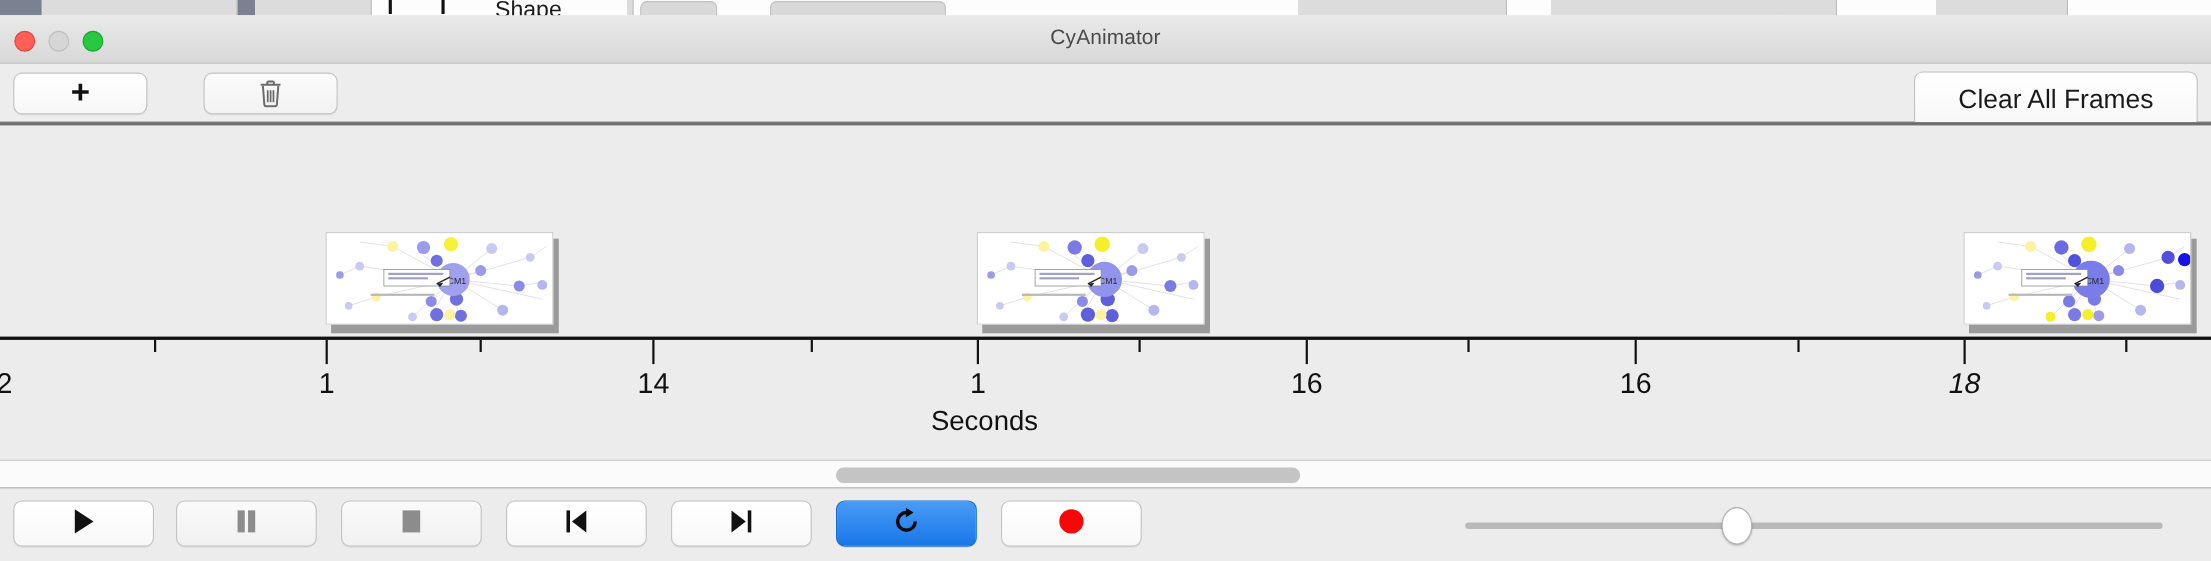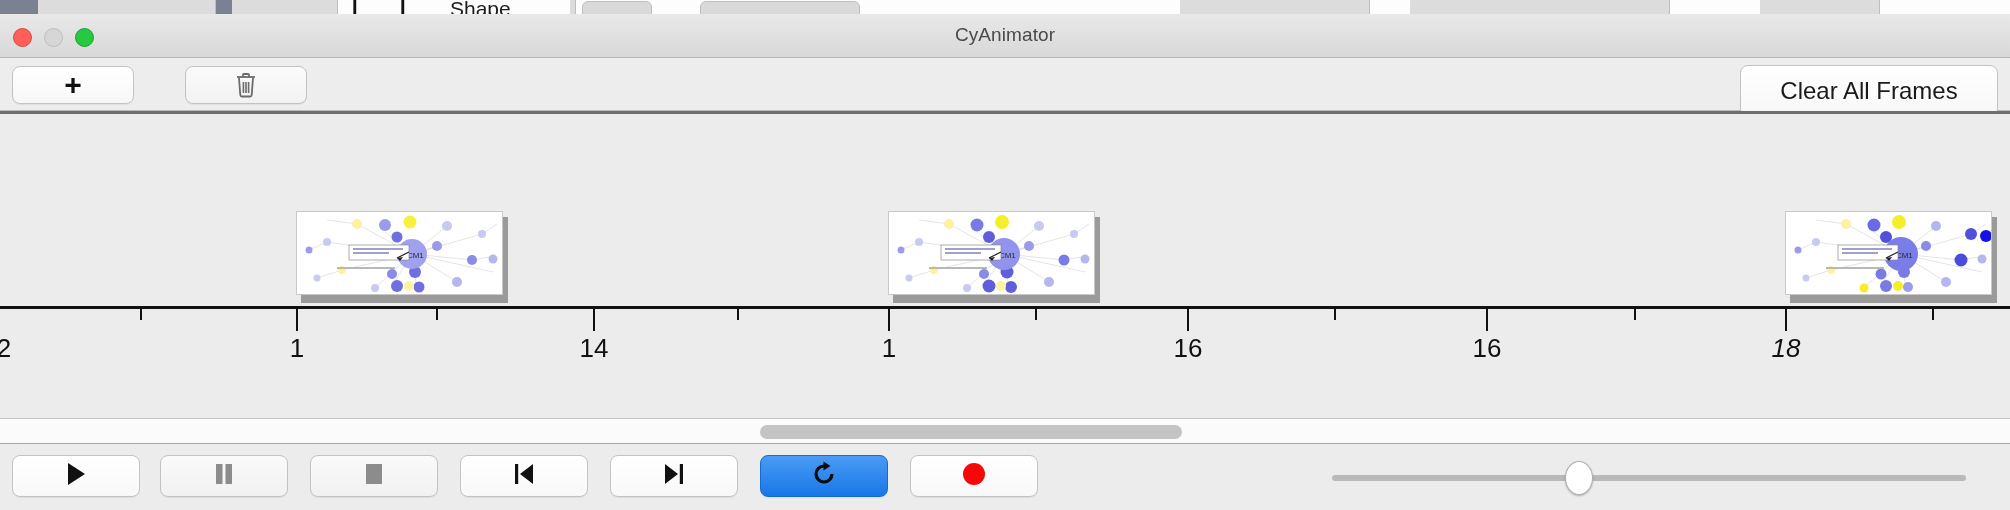--- a/index.html
+++ b/index.html
@@ -369,20 +369,23 @@
     <div class="tick minor" style="left:1932px;"></div>
 
     <div class="tick-label" style="left:4px;">2</div>
     <div class="tick-label" style="left:297px;">1</div>
     <div class="tick-label" style="left:594px;">14</div>
     <div class="tick-label" style="left:889px;">1</div>
     <div class="tick-label" style="left:1188px;">16</div>
     <div class="tick-label" style="left:1487px;">16</div>
     <div class="tick-label" style="left:1786px;font-style:italic;">18</div>
 
+    <div class="axis-caption">
+      <span>Seconds</span>
+    </div>
   </div>
 
   <div class="hscroll">
     <div class="thumb" style="left:760px; width:422px;"></div>
   </div>
 
   <div class="playbar">
 
     <div class="pbtn" style="left:12px; width:128px;">
       <span>

